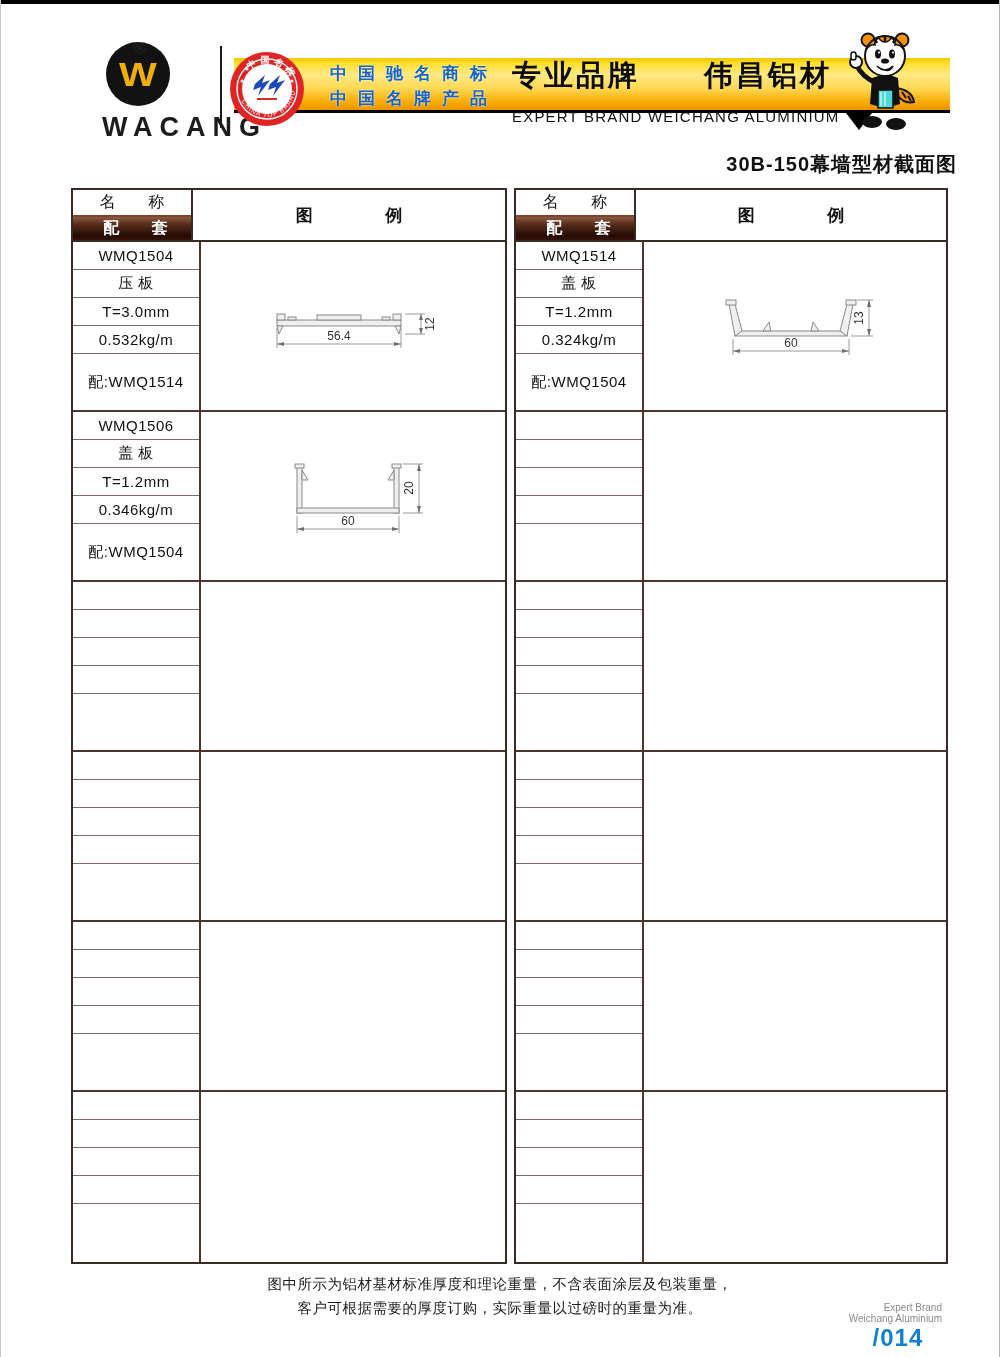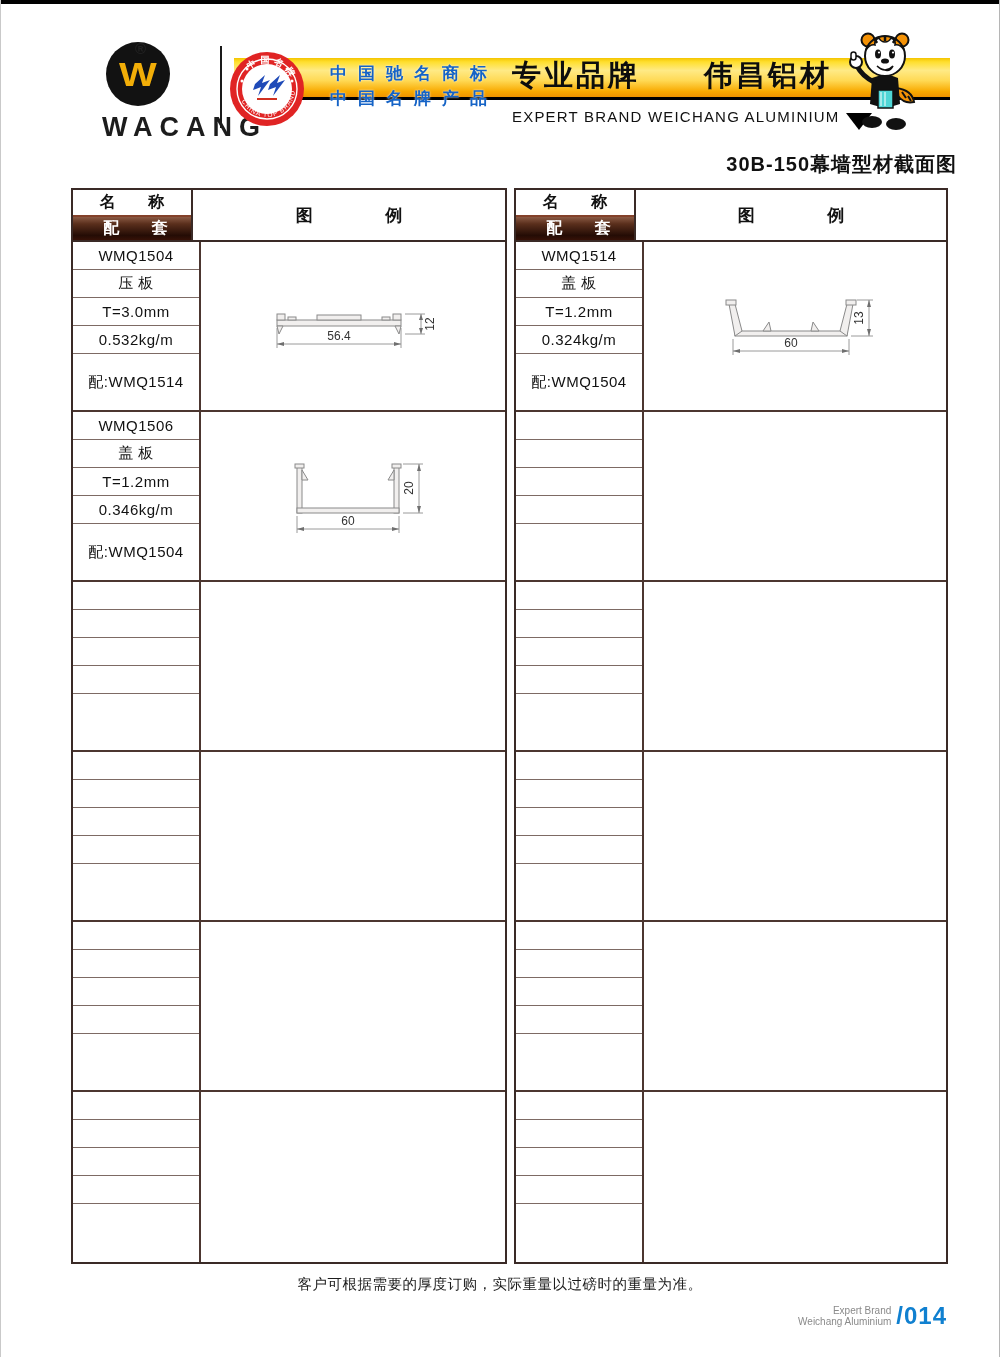--- a/index.html
+++ b/index.html
@@ -11,21 +11,21 @@
   
   .logo-block { position:absolute; left:62px; top:42px; width:150px; text-align:center; }
   .logo-circle { position:relative; width:64px; height:64px; margin:0 auto; border-radius:50%;
                  background:#121212; display:flex; align-items:center; justify-content:center; }
   .logo-w { color:#f2ae08; font-weight:bold; font-size:40px; line-height:1; transform:scaleY(.85); }
   .logo-reg { position:absolute; right:24px; top:-2px; font-size:15px; color:#222; font-weight:bold; }
   .logo-text { margin-top:6px; font-size:27px; font-weight:bold; letter-spacing:7px; color:#1c1c1c;margin-left:39px; }
 
   .header-divider { position:absolute; left:219px; top:46px; width:2px; height:82px; background:#1a1a1a; }
 
-  .banner { position:absolute; left:233px; top:58px; width:716px; height:42px;
+  .banner { position:absolute; left:233px; top:58px; width:716px; height:55px;
             background:linear-gradient(180deg,#f4c400 0%, #ffdf2e 10%, #ffea85 32%, #ffd954 58%, #f8a900 86%, #ee9300 100%);
             border-bottom:3px solid #000; }
   .banner-cn-lines { position:absolute; left:96px; top:3px; font-size:17px; font-weight:bold;
                      letter-spacing:11px; line-height:25px; color:#1563c6;
                      text-shadow:0 0 2px rgba(255,255,255,.95); white-space:nowrap; }
   .banner-title-wrap { position:absolute; left:278px; top:-2px; white-space:nowrap; }
   .banner-title-cn { font-size:29px; font-weight:bold; color:#0d0d0d; letter-spacing:3px; }
   .banner-title-en { font-size:15px; color:#111; letter-spacing:1.2px; margin-top:12px; }
   .banner-notch { position:absolute; left:612px; top:55px; width:0; height:0;
                   border-left:13px solid transparent; border-right:13px solid transparent;
@@ -37,21 +37,21 @@
   .page-title { position:absolute; right:42px; top:151px; font-size:20px; font-weight:bold;
                 color:#111; letter-spacing:1px; }
 
   
   .tables-wrap { position:absolute; left:70px; top:188px; display:flex; gap:7px; }
   .ptable { width:436px; border:2px solid #3a2a26; background:#fff; }
   .ptable.right { width:434px; }
   .thead { display:flex; height:52px; border-bottom:2px solid #3a2a26; }
   .th-left { width:120px; border-right:2px solid #3a2a26; display:flex; flex-direction:column; }
   .th-name { height:26px; display:flex; align-items:center; justify-content:center;
-             font-weight:bold; font-size:16px; color:#111;
+             font-weight:normal; font-size:16px; color:#111;
              letter-spacing:14px; padding-left:14px;border-radius:9px; }
   .th-match { height:26px; display:flex; align-items:center; justify-content:center;
               font-weight:bold; font-size:16px; color:#fff;
               letter-spacing:14px; padding-left:21px;
               border-top:2px solid #83412a;
               background:linear-gradient(180deg,#8a5a44 0%, #5a2f1c 30%, #240c05 80%, #361107 100%); }
   .th-diagram { flex:1; display:flex; align-items:center; justify-content:center;
                 font-weight:bold; font-size:17px; color:#111;
                 letter-spacing:34px; padding-left:34px;border-radius:23px; }
   .block { display:flex; height:170px; border-bottom:2px solid #4c3630; }
@@ -63,21 +63,21 @@
   .block-diagram { flex:1; display:flex; align-items:center; justify-content:center; }
 
   .diag-svg text { font-family:"Liberation Sans", sans-serif; font-size:12px; fill:#333; }
   .diag-svg .prof { fill:#f1efee; stroke:#8a8a8a; stroke-width:1; }
   .diag-svg .dim  { stroke:#8f8f8f; stroke-width:.9; fill:none; }
   .diag-svg .arr  { fill:#6f6f6f; stroke:none; }
 
   
   .footnote { position:absolute; left:0; right:0; top:1272px; text-align:center;
               font-size:14.5px; color:#1c1c1c; line-height:24px; letter-spacing:.5px; }
-  .brand-foot { position:absolute; right:52px; top:1302px; display:flex; align-items:center; }
+  .brand-foot { position:absolute; right:52px; top:1302px; display:flex; align-items:center;flex-direction:column; }
   .brand-foot-lines { text-align:right; font-size:10px; color:#8a8a8a; line-height:11px; margin-right:5px; }
   .page-num { font-size:24px; font-weight:bold; color:#1080d0; letter-spacing:1px; }
 </style>
 </head>
 <body>
 
 <div class="page">
   <div class="page-top-edge"></div>
 
   <div class="logo-block">
@@ -350,20 +350,21 @@
               <div class="cell"></div>
               <div class="cell tall"></div>
             </div>
             <div class="block-diagram"></div>
           </div>
         </div>
     </div>
   </div>
 
   <div class="footnote">
+    <div>图中所示为铝材基材标准厚度和理论重量，不含表面涂层及包装重量，</div>
     <div>客户可根据需要的厚度订购，实际重量以过磅时的重量为准。</div>
   </div>
 
   <div class="brand-foot">
     <div class="brand-foot-lines">
       <div>Expert Brand</div>
       <div>Weichang Aluminium</div>
     </div>
     <div class="page-num">/014</div>
   </div>

